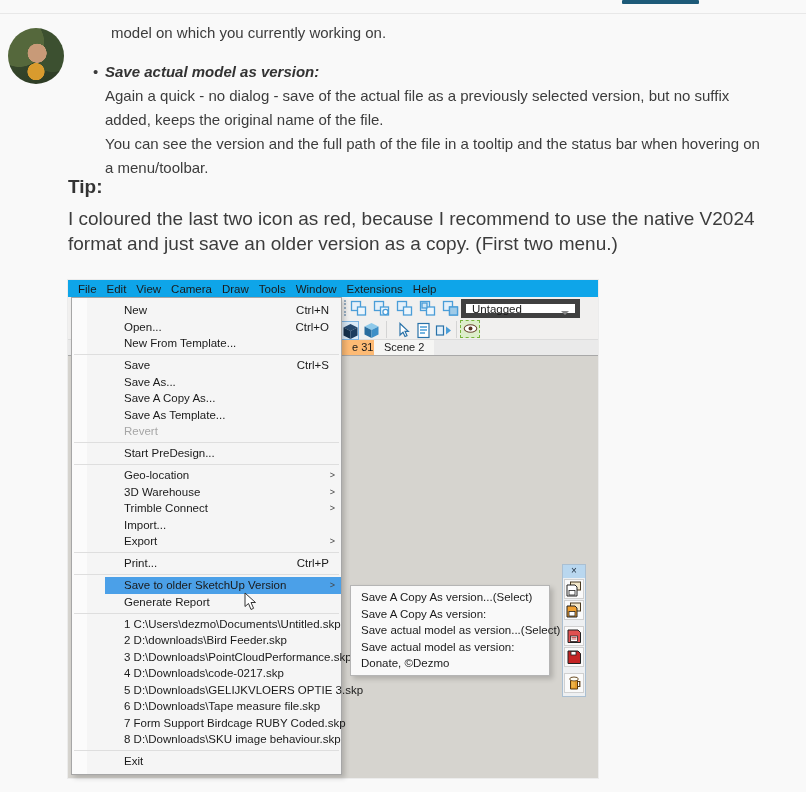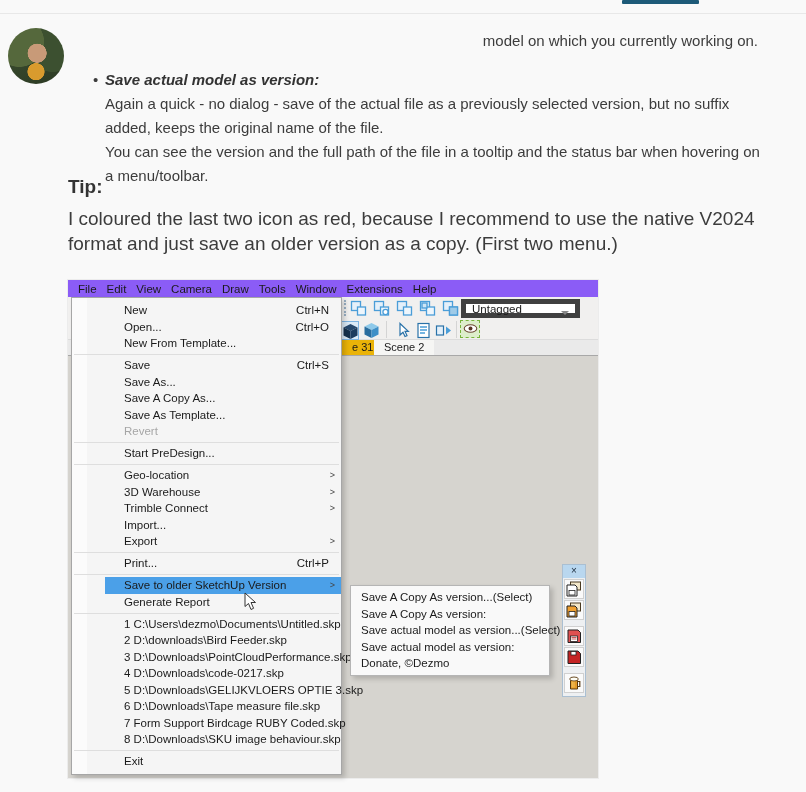--- a/index.html
+++ b/index.html
@@ -16,54 +16,54 @@
     position:absolute;left:8px;top:28px;width:56px;height:56px;border-radius:50%;
     background:
       radial-gradient(circle at 50% 78%, #d99b2e 0 16%, rgba(0,0,0,0) 17%),
       radial-gradient(circle at 52% 45%, #c89a78 0 22%, rgba(0,0,0,0) 23%),
       radial-gradient(circle at 20% 25%, #55683c 0 40%, rgba(0,0,0,0) 41%),
       radial-gradient(circle at 80% 30%, #3c5030 0 45%, rgba(0,0,0,0) 46%),
       linear-gradient(160deg,#4a5c38 0%, #37482c 45%, #2c3a24 100%);
   }
   
   .post-body{position:absolute;left:107px;top:17px;width:663px;font-size:15px;line-height:24px;}
-  .post-intro{margin:12px;text-align:right;}
+  .post-intro{margin:4px;}
   .bullet-row{margin-top:15px;display:flex;}
   .bullet-dot{width:12px;flex:0 0 12px;margin-left:-14px;color:#3c3c3c;}
   .bullet-content{flex:1;}
   .bullet-title{font-weight:bold;font-style:italic;color:#333;}
   .tip-block{position:absolute;left:68px;top:174px;width:702px;font-size:19px;line-height:25px;}
   .tip-heading{font-weight:bold;color:#333;margin:0 0 7px 0;}
   .tip-text{margin:0;}
   
   .shot{
     position:absolute;left:68px;top:280px;width:530px;height:498px;
     background:#fff;outline:1px solid #ececec;font-size:11.5px;color:#1a1a1a;
   }
-  .su-menubar{position:absolute;left:0;top:0;width:100%;height:17px;background:#8b5cf6;display:flex;align-items:center;padding-left:5px;box-sizing:border-box;gap:0;}
+  .su-menubar{position:absolute;left:0;top:0;width:100%;height:17px;background:#0ea5e9;display:flex;align-items:center;padding-left:5px;box-sizing:border-box;gap:0;}
   .su-menubar span{padding:0 5px;white-space:nowrap;}
   .su-toolbar{position:absolute;left:0;top:17px;width:100%;height:43px;background:#f1f0ef;border-bottom:1px solid #dcdcdc;box-sizing:border-box;}
   .tb-row1{position:absolute;left:0;top:0;width:100%;height:22px;}
   .tb-row2{position:absolute;left:0;top:22px;width:100%;height:21px;}
   .grip{position:absolute;top:3px;width:3px;height:16px;border-left:2px dotted #9ab0c4;}
   .tb-icon{position:absolute;width:19px;height:19px;top:2px;}
   .tb-icon svg{width:19px;height:19px;display:block;}
   .tb-sep{position:absolute;top:2px;width:1px;height:17px;background:#d4d4d4;}
   .eye-box{position:absolute;width:20px;height:18px;top:1px;background:#ddeecb;border:1px dashed #78b43c;box-sizing:border-box;}
   .eye-box svg{width:17px;height:15px;display:block;margin:0 auto;}
   .tag-combo{
     position:absolute;left:393px;top:2px;width:119px;height:19px;background:#fff;
     border:5px solid #404040;box-sizing:border-box;display:flex;align-items:center;
     padding-left:6px;font-size:11.5px;
   }
   .combo-chevron{position:absolute;right:6px;top:7px;width:0;height:0;border-left:4px solid transparent;border-right:4px solid transparent;border-top:4px solid #888;}
   .pressed{background:#dcebf8;border:1px solid #7eb4e2;box-sizing:border-box;}
   
   .scene-bar{position:absolute;left:0;top:60px;width:100%;height:16px;background:#eaeaea;border-bottom:1px solid #a8a8a8;box-sizing:border-box;}
-  .scene-tab{position:absolute;top:0;height:15px;line-height:15px;padding:0 10px;font-size:11px;background:#eab308;}
+  .scene-tab{position:absolute;top:0;height:15px;line-height:15px;padding:0 10px;font-size:11px;background:#fdba74;}
   .scene-tab.active{background:#f6f6f4;}
   
   .su-canvas{position:absolute;left:0;top:76px;width:100%;height:422px;background:#d6d4cf;}
   
   .dropdown{
     position:absolute;left:3px;top:17px;width:271px;
     background:linear-gradient(to right,#fbfbfb 0 15px,#f5f5f5 15px);
     border:1px solid #a6a6a6;box-shadow:3px 3px 5px rgba(0,0,0,0.18);
     padding:4px 0;box-sizing:border-box;z-index:5;
   }

